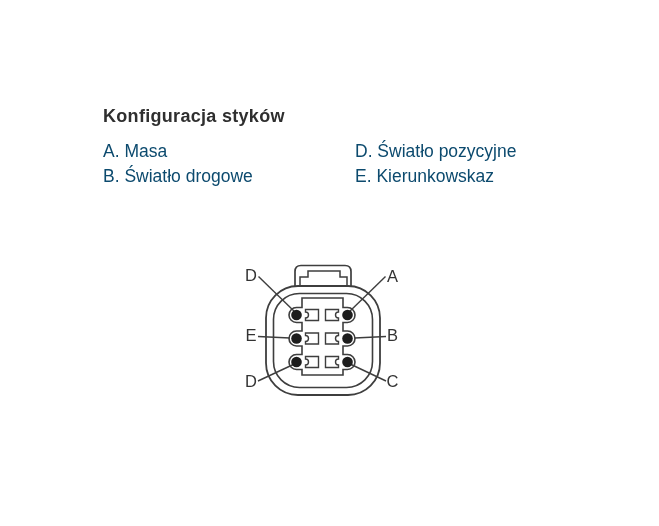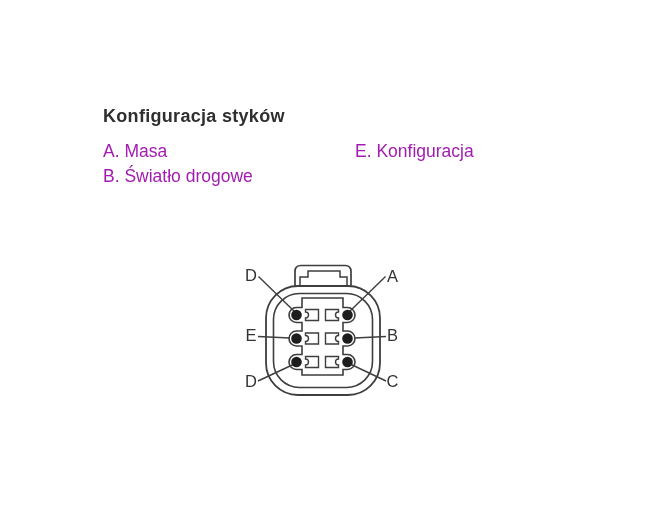--- a/index.html
+++ b/index.html
@@ -10,21 +10,21 @@
     overflow:hidden;
     font-family:"Liberation Sans","DejaVu Sans",sans-serif;
   }
   .page-title{
     position:absolute;left:103px;top:106px;
     font-size:18px;font-weight:700;color:#2f2f2f;
     letter-spacing:0.3px;margin:0;
   }
   .legend-col{
     position:absolute;top:139px;
-    font-size:17.5px;color:#a21caf;
+    font-size:17.5px;color:#0c4a6e;
     line-height:25px;white-space:nowrap;
   }
   .legend-col.left{left:103px;}
   .legend-col.right{left:355px;}
   svg text{
     font-family:"Liberation Sans","DejaVu Sans",sans-serif;
     fill:#333333;
   }
   .pin-label{font-size:16.5px;}
   .connector-title{font-size:16.5px;font-weight:700;}
@@ -35,21 +35,22 @@
 <div class="canvas">
 
   <h1 class="page-title">Konfiguracja styków</h1>
 
   <div class="legend-col left">
     <div>A. Masa</div>
     <div>B. Światło drogowe</div>
   </div>
 
   <div class="legend-col right">
-    <div>E. Konfiguracja</div>
+    <div>D. Światło pozycyjne</div>
+    <div>E. Kierunkowskaz</div>
   </div>
 
   <svg style="position:absolute;left:0;top:0;" width="659" height="526" viewBox="0 0 659 526" fill="none">
 
     <text class="connector-title" x="324" y="256.5" text-anchor="middle"></text>
 
     <rect x="266" y="286" width="114" height="109" rx="32" fill="#ffffff" stroke="#3e3e3e" stroke-width="1.8"></rect>
 
     <rect x="273.5" y="293.5" width="99" height="94" rx="26" fill="none" stroke="#3e3e3e" stroke-width="1.6"></rect>
 

